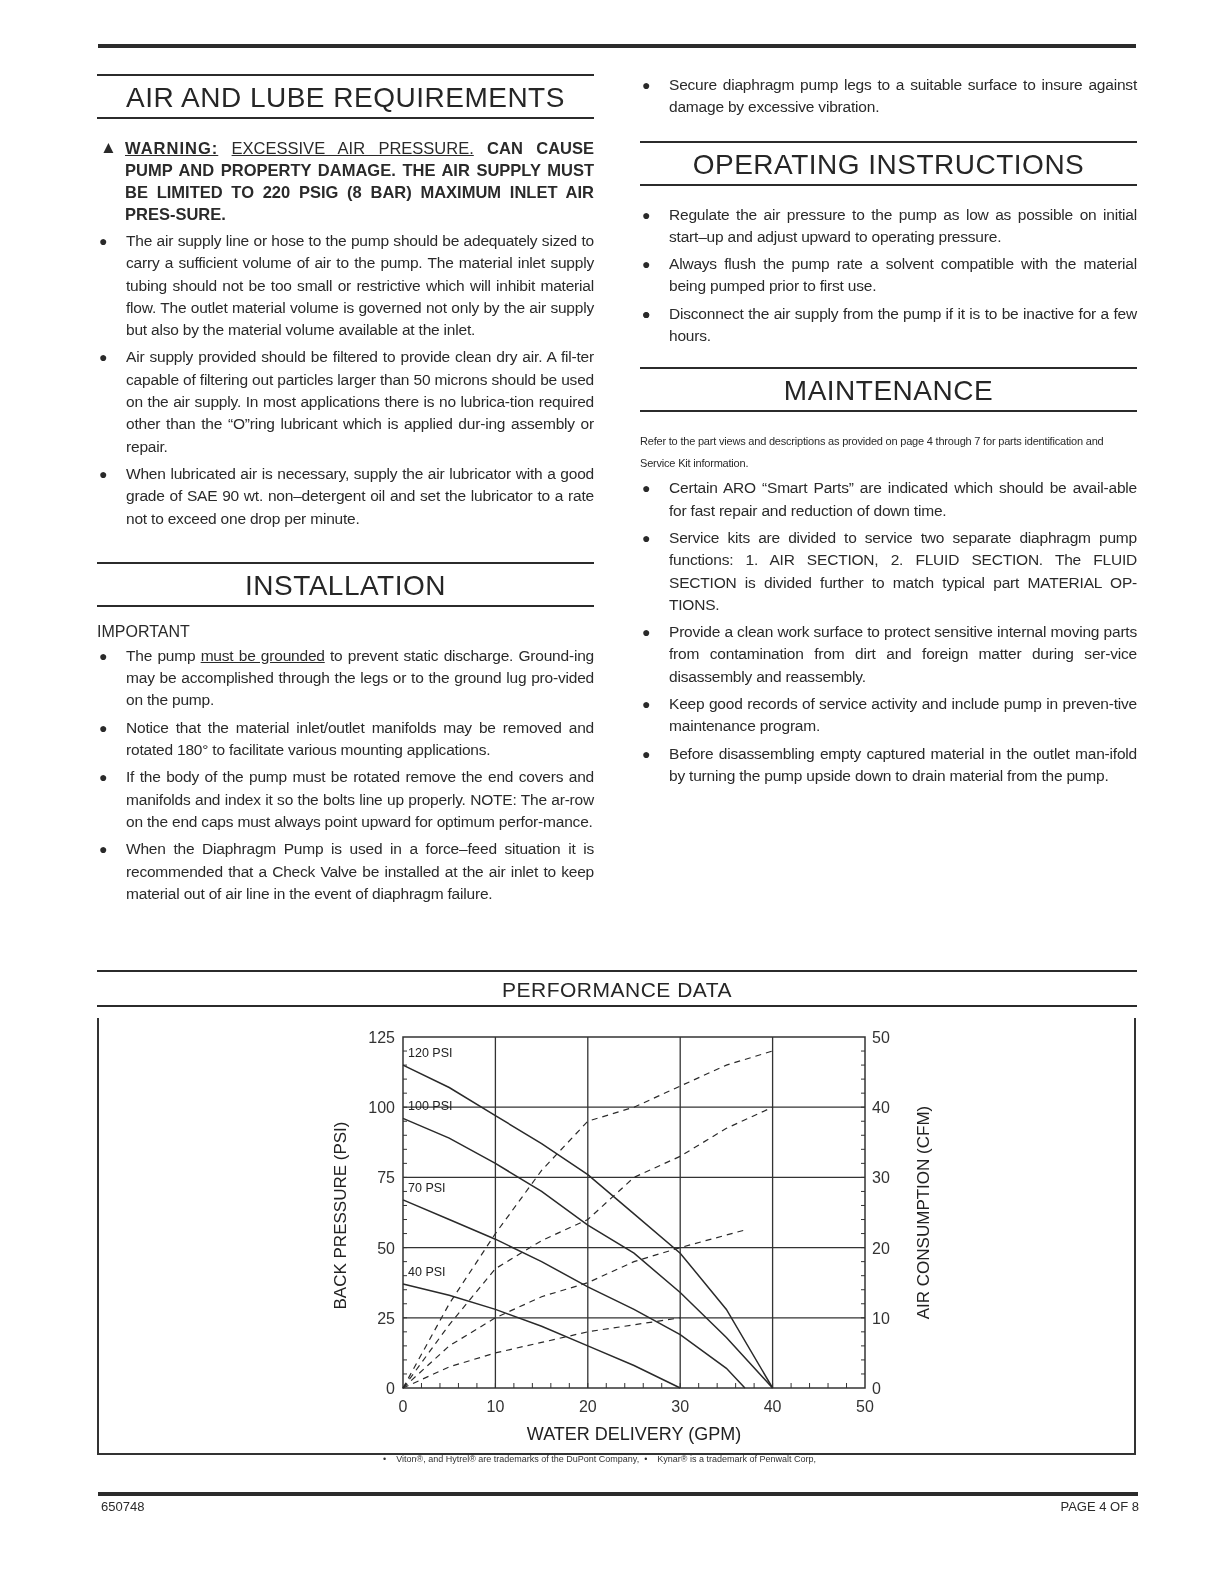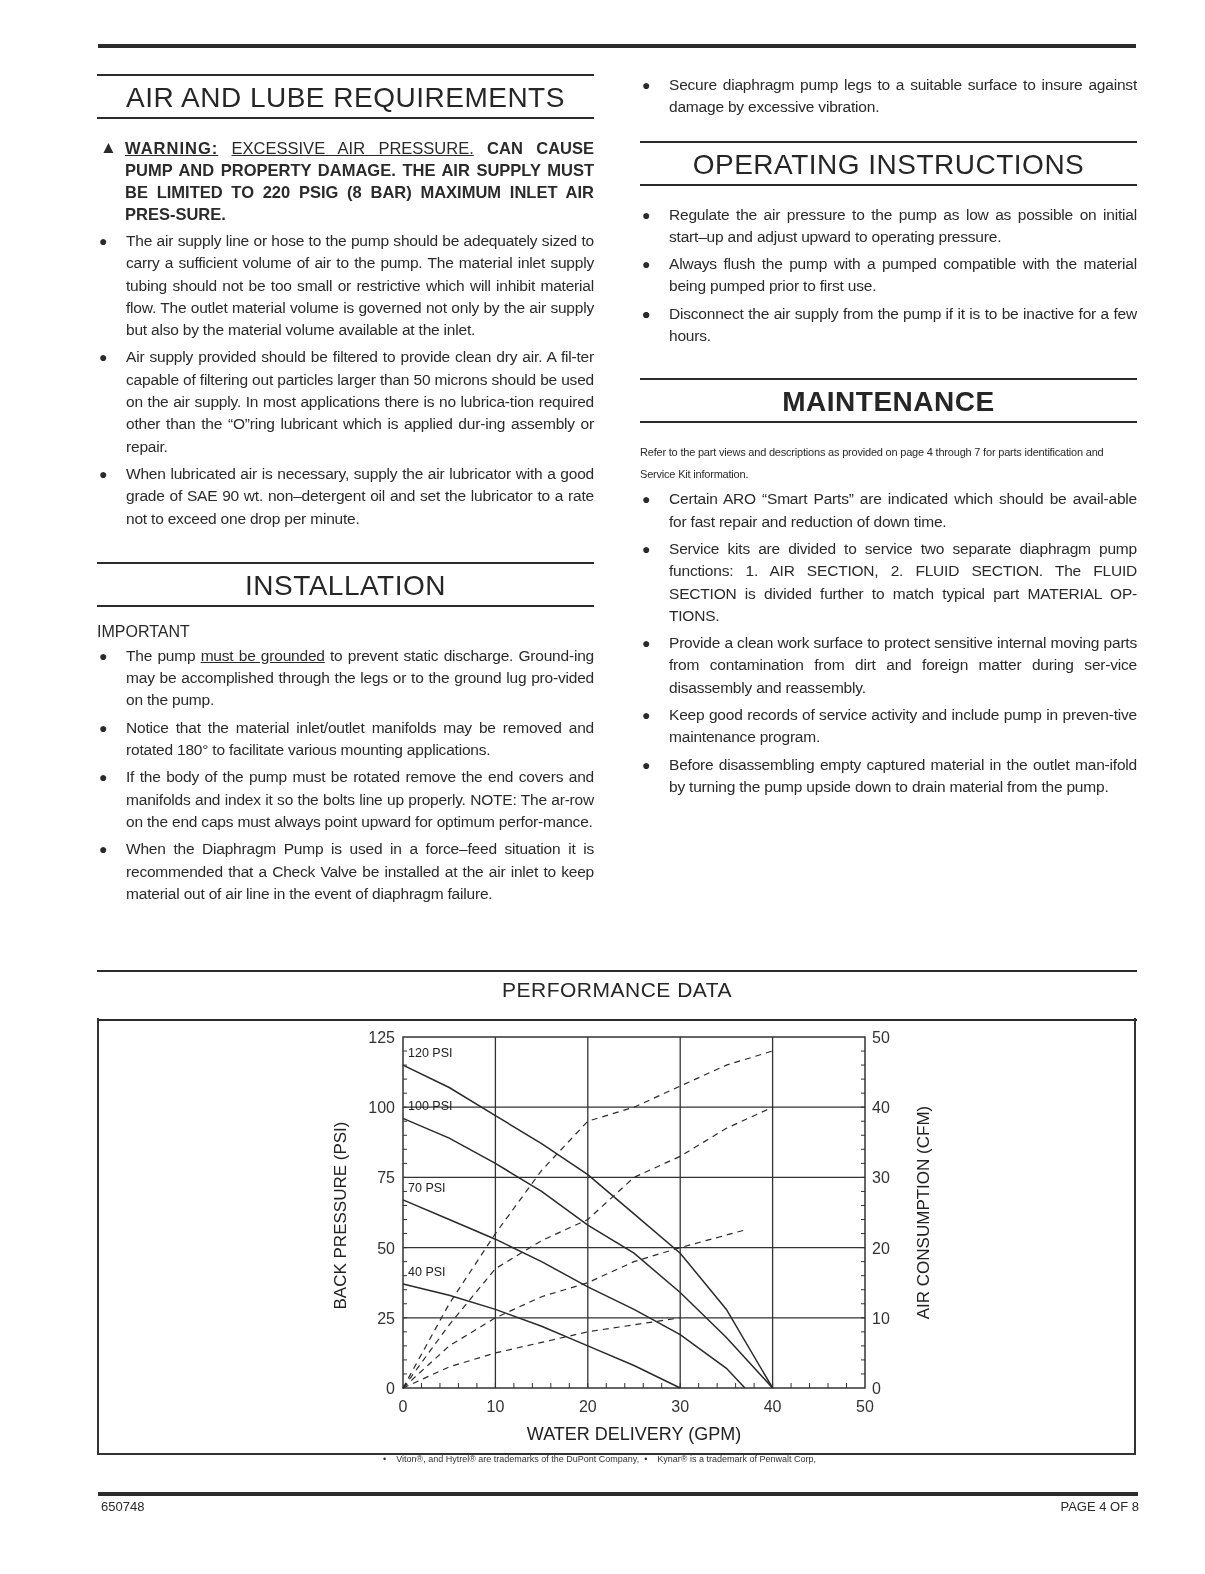--- a/index.html
+++ b/index.html
@@ -12,21 +12,21 @@
   .warning { position: relative; padding-left: 28px; font-size: 16.5px; line-height: 22px; font-weight: bold; color: #2a2a2a; margin-bottom: 5px; text-align: justify; }
   .warning .tri { position: absolute; left: 3px; top: 0; font-size: 17px; }
   .warning .w-label { font-weight: 900; text-decoration: underline; letter-spacing: 1px; }
   .warning .w-underlined { text-decoration: underline; font-weight: normal; }
   ul.bullets { list-style: none; margin: 0; padding: 0; }
   ul.bullets li { position: relative; padding-left: 29px; font-size: 15.5px; line-height: 22.3px; margin-bottom: 5px; text-align: justify; letter-spacing: -0.2px; }
   ul.bullets li .dot { position: absolute; left: 2px; top: 0; font-size: 14px; }
   .subhead { font-size: 16px; margin: -2px 0 4px 0; }
   .para { font-size: 11px; line-height: 22px; margin-bottom: 3px; letter-spacing: -0.2px; }
   .u { text-decoration: underline; }
-  .perf-head { position: absolute; left: 97px; top: 970px; width: 1040px; border-top: 2px solid #2b2b2b; border-bottom: 2px solid #2b2b2b; text-align: center; font-size: 21px; padding: 6px 0 17px 0; letter-spacing: 0.5px; color: #262626; }
+  .perf-head { position: absolute; left: 97px; top: 970px; width: 1040px; border-top: 2px solid #2b2b2b; border-bottom: 2px solid #2b2b2b; text-align: center; font-size: 21px; padding: 6px 0 3px 0; letter-spacing: 0.5px; color: #262626; }
   .chart-box { position: absolute; left: 97px; top: 1018px; width: 1039px; height: 437px; border: 2px solid #333; border-top: none; box-sizing: border-box; }
   .chart-svg { position: absolute; left: 0; top: 0; }
   .footnote { position: absolute; left: 383px; top: 1454px; font-size: 9px; color: #333; white-space: pre; }
   .rule-bottom { position: absolute; left: 98px; top: 1492px; width: 1040px; height: 4px; background: #2b2b2b; }
   .doc-number { position: absolute; left: 101px; top: 1499px; font-size: 13px; }
   .page-number { position: absolute; right: 66px; top: 1499px; font-size: 13px; }
 </style>
 </head>
 <body>
 
@@ -56,26 +56,26 @@
 </div>
 
 <div class="col col-right">
   <ul class="bullets">
     <li><span class="dot">●</span><span>Secure diaphragm pump legs to a suitable surface to insure against damage by excessive vibration.</span></li>
   </ul>
 
   <div class="sec-head" style="margin-top:22px;">OPERATING INSTRUCTIONS</div>
   <ul class="bullets">
     <li><span class="dot">●</span><span>Regulate the air pressure to the pump as low as possible on initial start–up and adjust upward to operating pressure.</span></li>
-    <li><span class="dot">●</span><span>Always flush the pump with a pumped compatible with the material being pumped prior to first use.</span></li>
+    <li><span class="dot">●</span><span>Always flush the pump rate a solvent compatible with the material being pumped prior to first use.</span></li>
     <li><span class="dot">●</span></li>
     <li><span class="dot">●</span><span>Disconnect the air supply from the pump if it is to be inactive for a few hours.</span></li>
   </ul>
 
-  <div class="sec-head" style="margin-top:31px;font-weight:bold;">MAINTENANCE</div>
+  <div class="sec-head" style="margin-top:20px;">MAINTENANCE</div>
   <div class="para">Refer to the part views and descriptions as provided on page 4 through 7 for parts identification and Service Kit information.</div>
   <ul class="bullets">
     <li><span class="dot">●</span><span>Certain ARO “Smart Parts” are indicated which should be avail-able for fast repair and reduction of down time.</span></li>
     <li><span class="dot">●</span><span>Service kits are divided to service two separate diaphragm pump functions: 1. AIR SECTION, 2. FLUID SECTION. The FLUID SECTION is divided further to match typical part MATERIAL OP-TIONS.</span></li>
     <li><span class="dot">●</span><span>Provide a clean work surface to protect sensitive internal moving parts from contamination from dirt and foreign matter during ser-vice disassembly and reassembly.</span></li>
     <li><span class="dot">●</span><span>Keep good records of service activity and include pump in preven-tive maintenance program.</span></li>
     <li><span class="dot">●</span><span>Before disassembling empty captured material in the outlet man-ifold by turning the pump upside down to drain material from the pump.</span></li>
   </ul>
 </div>
 

